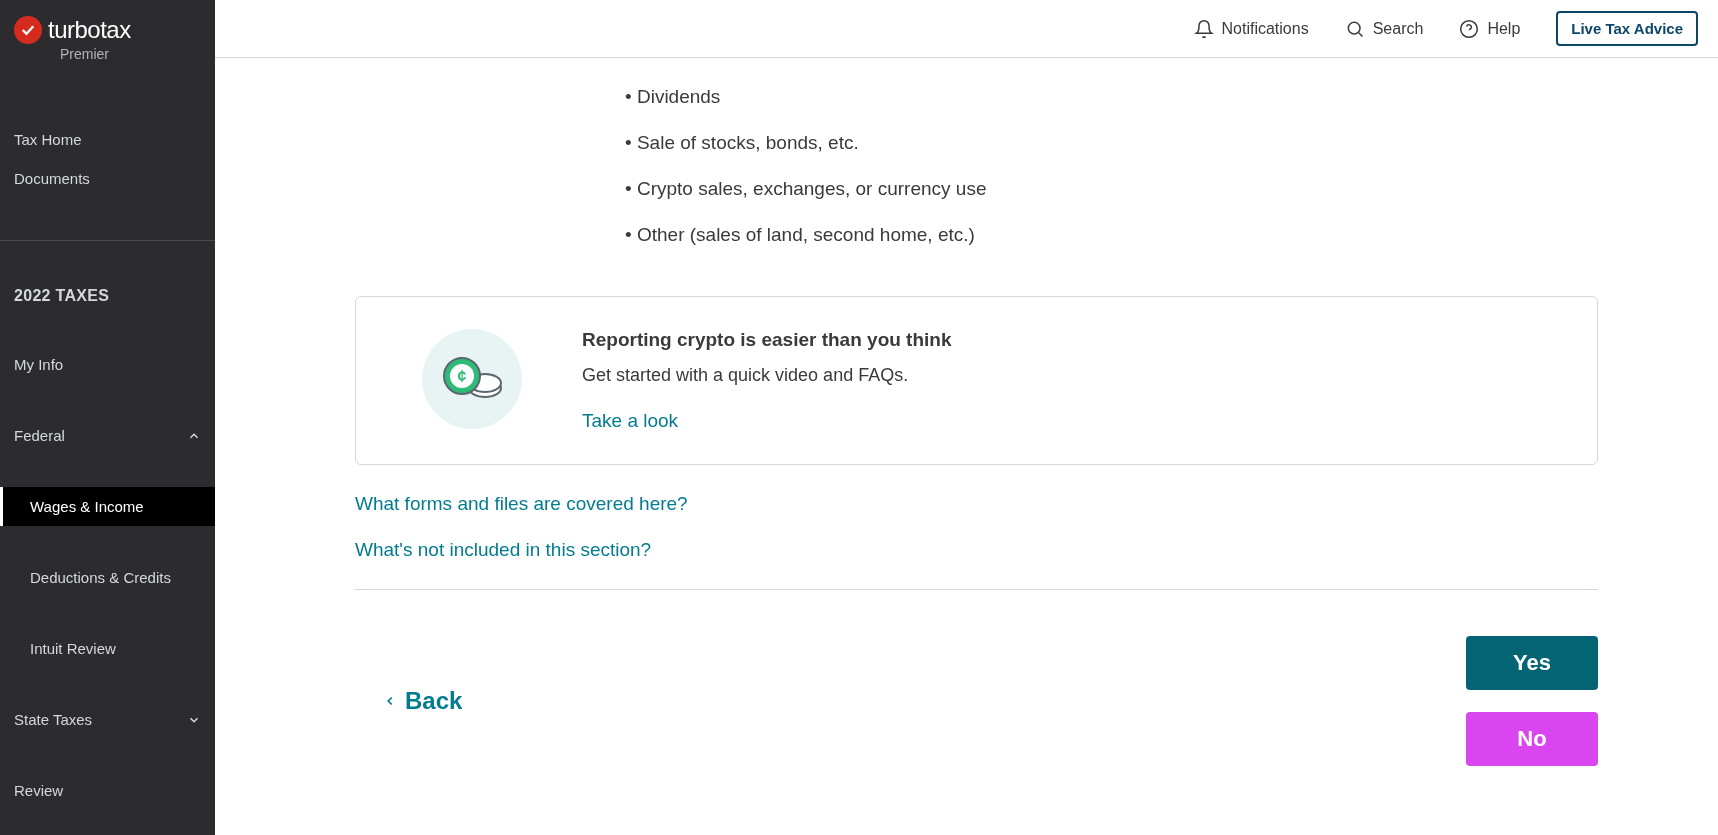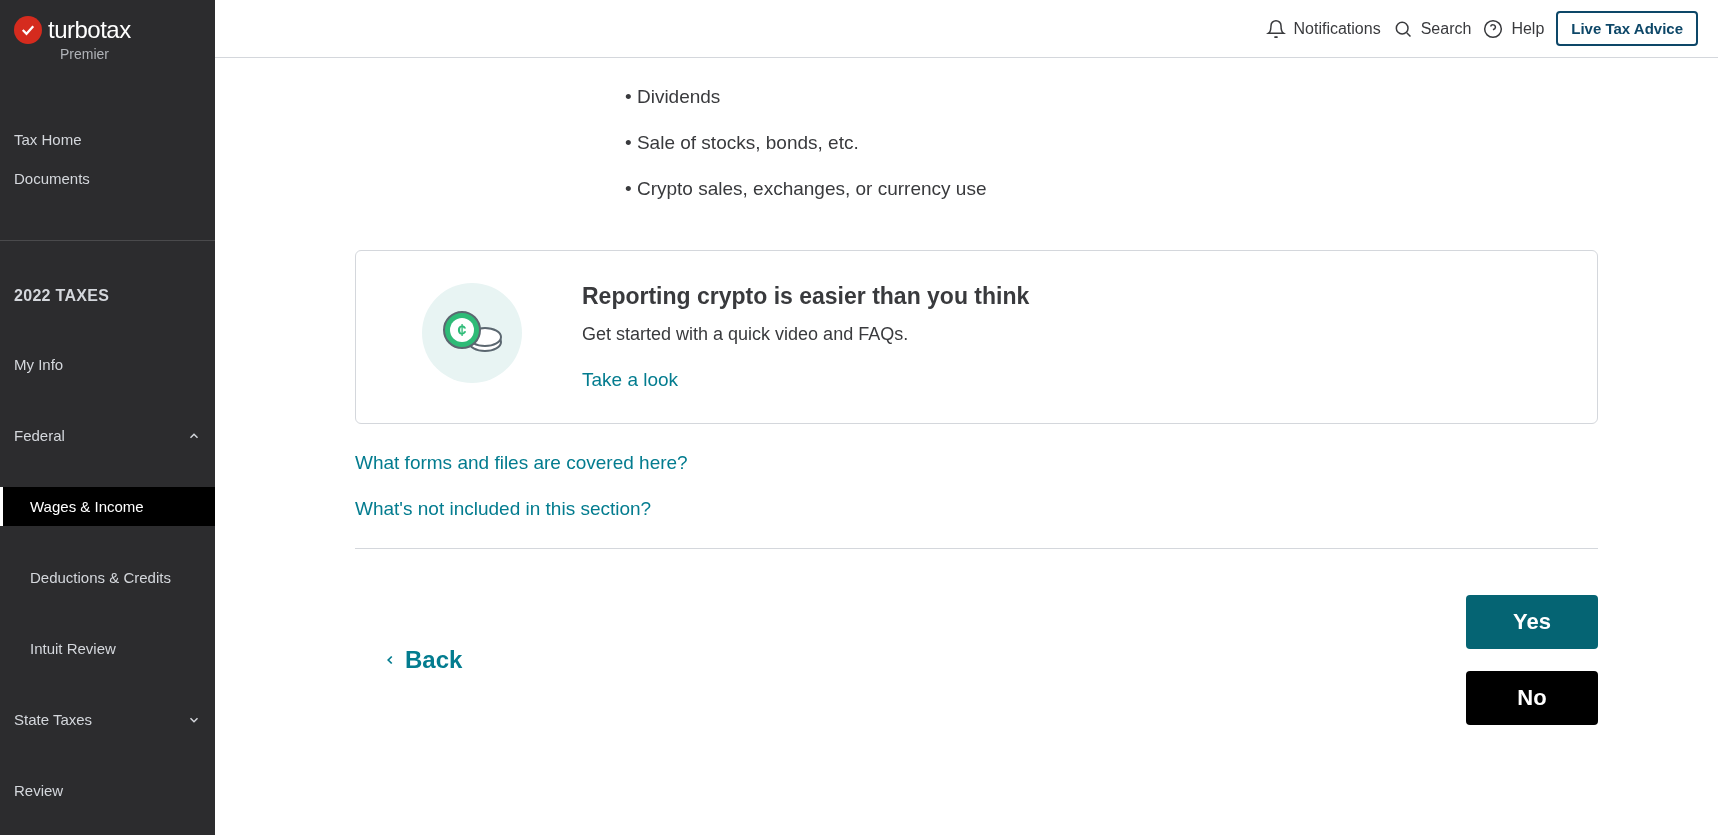--- a/index.html
+++ b/index.html
@@ -16,43 +16,43 @@
     .nav-item { padding: 11px 14px; font-size: 15px; color: #D4D7DC; cursor: pointer; display: flex; align-items: center; justify-content: space-between; }
     .nav-divider { border-top: 1px solid #4A4A4C; margin-top: 10px; }
     .nav-section-label { padding: 14px 14px 8px 14px; font-size: 16px; font-weight: 700; color: #D4D7DC; letter-spacing: 0.3px; }
     .nav-sub { padding: 11px 14px 11px 30px; font-size: 15px; color: #D4D7DC; cursor: pointer; }
     .nav-sub.active { background: #000; color: #fff; border-left: 3px solid #fff; padding-left: 27px; }
     .nav-bottom { margin-top: auto; border-top: 1px solid #4A4A4C; }
     .chev { width: 14px; height: 14px; }
     
     
     .main { flex: 1; display: flex; flex-direction: column; }
-    .topbar { height: 58px; border-bottom: 1px solid #D4D7DC; display: flex; align-items: center; justify-content: flex-end; padding: 0 20px; gap: 12px; }
+    .topbar { height: 58px; border-bottom: 1px solid #D4D7DC; display: flex; align-items: center; justify-content: flex-end; padding: 0 20px; gap: 36px; }
     .top-item { display: flex; align-items: center; gap: 8px; color: #393A3D; font-size: 16px; cursor: pointer; }
     .top-icon { width: 20px; height: 20px; stroke: #393A3D; fill: none; stroke-width: 1.8; }
     .live-btn { border: 2px solid #0D4768; color: #0D4768; padding: 7px 13px; border-radius: 4px; font-size: 15px; font-weight: 600; cursor: pointer; background: #fff; }
     
     .content { flex: 1; overflow-y: auto; padding: 28px 120px 40px 140px; }
     .bullets { padding-left: 270px; margin-bottom: 50px; }
     .bullet-item { font-size: 19px; color: #393A3D; margin-bottom: 24px; }
     .bullet-item::before { content: "• "; }
     
     .info-card { border: 1px solid #D4D7DC; border-radius: 6px; padding: 32px 36px; display: flex; gap: 60px; align-items: flex-start; margin-bottom: 28px; }
     .card-icon-wrap { width: 100px; height: 100px; background: #E8F4F3; border-radius: 50%; display: flex; align-items: center; justify-content: center; flex-shrink: 0; margin-left: 30px; }
     .card-body { flex: 1; }
-    .card-title { font-size: 23px; font-weight: 700; color: #393A3D; margin-bottom: 14px; }
+    .card-title { font-size: 19px; font-weight: 700; color: #393A3D; margin-bottom: 14px; }
     .card-desc { font-size: 18px; color: #393A3D; margin-bottom: 24px; }
     .card-link { font-size: 19px; color: #037C8F; cursor: pointer; }
     
     .help-link { font-size: 19px; color: #037C8F; cursor: pointer; margin-bottom: 24px; display: block; }
     
     .action-bar { border-top: 1px solid #D4D7DC; margin-top: 28px; padding-top: 46px; display: flex; align-items: center; justify-content: space-between; }
     .back-btn { display: flex; align-items: center; gap: 8px; color: #037C8F; font-size: 24px; font-weight: 600; cursor: pointer; padding-left: 28px; }
     .action-btns { display: flex; gap: 22px; flex-direction: column; }
-    .primary-btn { background: #000000; color: #fff; font-size: 22px; font-weight: 600; padding: 14px 0; width: 132px; text-align: center; border-radius: 4px; cursor: pointer; border: none; }
+    .primary-btn { background: #d946ef; color: #fff; font-size: 22px; font-weight: 600; padding: 14px 0; width: 132px; text-align: center; border-radius: 4px; cursor: pointer; border: none; }
     .primary-btn.yes { background: #056473; }
   </style>
 </head>
 <body>
 
 <div class="sidebar">
   <div class="logo-block">
     <div class="logo-row">
       <div class="logo-check">
         <svg viewBox="0 0 24 24" width="18" height="18" fill="none" stroke="#fff" stroke-width="3">
@@ -135,20 +135,21 @@
       <span>Help</span>
     </div>
     <button class="live-btn">Live Tax Advice</button>
   </div>
 
   <div class="content">
     <div class="bullets">
       <div class="bullet-item">Dividends</div>
       <div class="bullet-item">Sale of stocks, bonds, etc.</div>
       <div class="bullet-item">Crypto sales, exchanges, or currency use</div>
+      <div class="bullet-item">Other (sales of land, second home, etc.)</div>
     </div>
 
     <div class="info-card">
       <div class="card-icon-wrap">
         <svg width="70" height="50" viewBox="0 0 70 50">
           <ellipse cx="48" cy="34" rx="16" ry="9" fill="#fff" stroke="#5B6770" stroke-width="2"></ellipse>
           <ellipse cx="48" cy="29" rx="16" ry="9" fill="#fff" stroke="#5B6770" stroke-width="2"></ellipse>
           <circle cx="25" cy="22" r="18" fill="#2EBB77" stroke="#5B6770" stroke-width="2"></circle>
           <circle cx="25" cy="22" r="12" fill="#fff"></circle>
           <text x="25" y="28" text-anchor="middle" font-size="16" font-weight="bold" fill="#2EBB77">¢</text>

